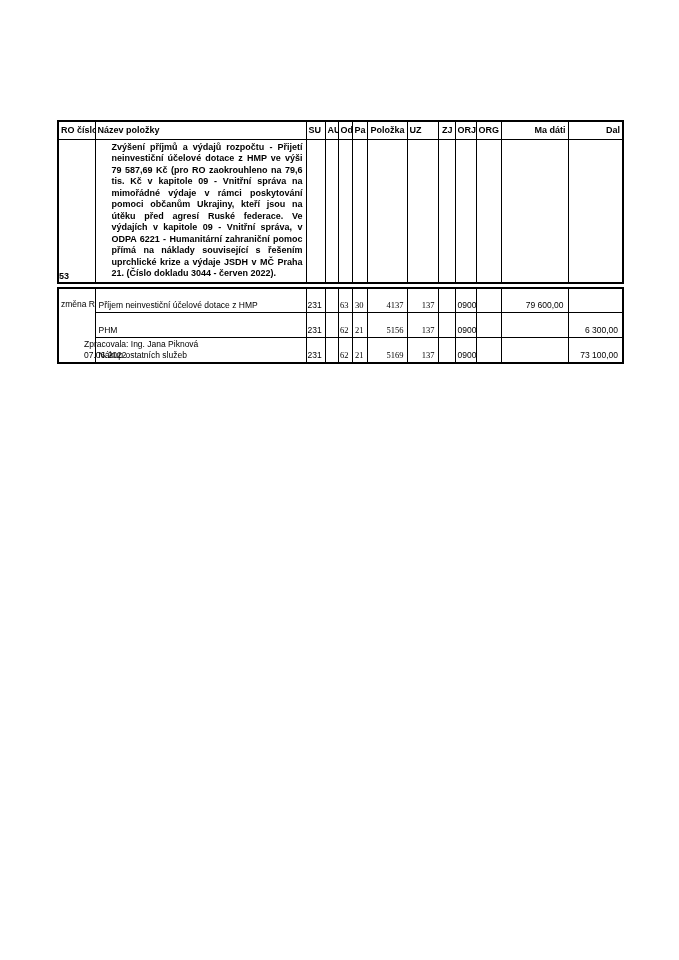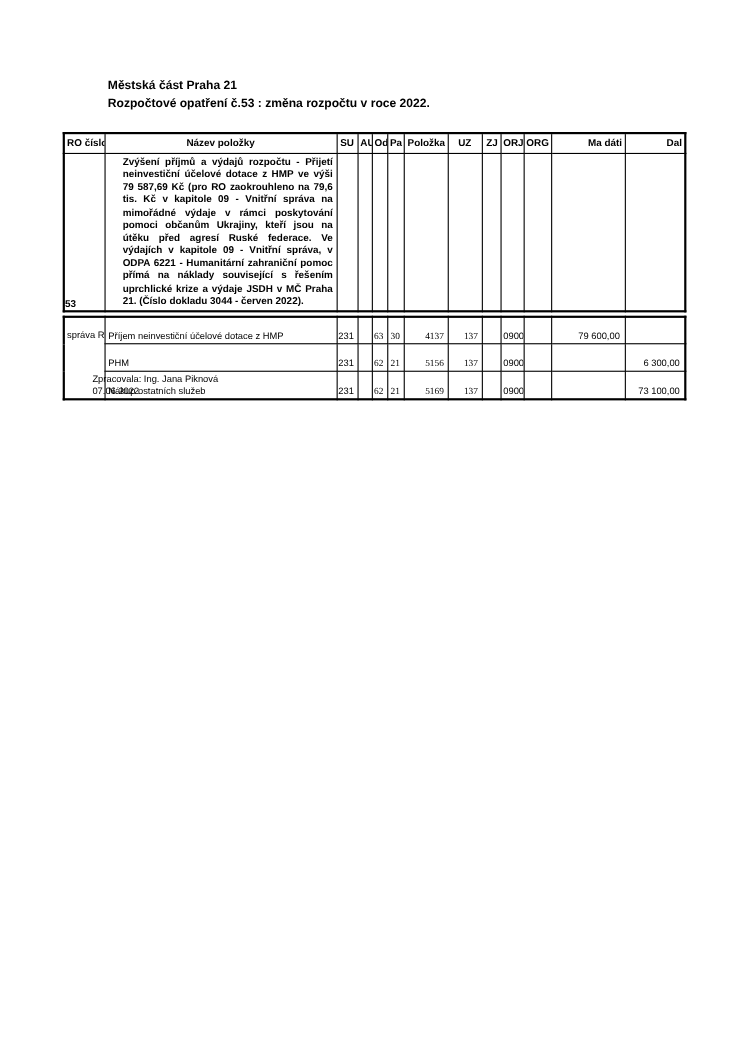--- a/index.html
+++ b/index.html
@@ -31,21 +31,21 @@
     table-layout: fixed;
     width: 565px;
     border: 2px solid #000;
   }
   td, th { border: 1px solid #000; overflow: hidden; }
 
   th {
     font-size: 9px; font-weight: bold;
     height: 18px; vertical-align: middle;
     padding: 1px 2px;
-    text-align: center; white-space: nowrap;
+    text-align: left; white-space: nowrap;
   }
   th.ctr { text-align: right; }
 
   
   .block-row td { vertical-align: bottom; }
   td.block-ro {
     font-size: 9px; font-weight: bold;
     text-align: left; padding: 0 2px 1px 0;
   }
   td.block-desc {
@@ -82,24 +82,20 @@
     position: absolute; left: 84px; top: 339px;
     font-size: 8.5px; line-height: 11px;
     white-space: nowrap;
   }
 </style>
 </head>
 <body>
 
 <div class="page">
 
-  <div class="title-block">
-    <div>Městská část Praha 21</div>
-    <div>Rozpočtové opatření č.53 : změna rozpočtu v roce 2022.</div>
-  </div>
 
   <div class="table-wrap">
 
     <table class="t1">
       <colgroup>
         <col style="width:37px">
           <col style="width:211px">
           <col style="width:19px">
         <col style="width:13px">
           <col style="width:14px">
@@ -157,21 +153,21 @@
         <col style="width:40px">
           <col style="width:31px">
           <col style="width:17px">
         <col style="width:21px">
           <col style="width:25px">
           <col style="width:67px">
         <col style="width:55px">
       </colgroup>
       <tbody>
           <tr>
-        <td rowspan="3" class="ro-merged">správa R</td>
+        <td rowspan="3" class="ro-merged">změna R</td>
         <td class="c-name">Příjem neinvestiční účelové dotace z HMP</td>
         <td class="c-su">231</td>
         <td></td>
         <td class="c-right">63</td>
         <td class="c-right">30</td>
         <td class="c-right">4137</td>
         <td class="c-right">137</td>
         <td></td>
         <td class="c-orj">0900</td>
         <td></td>

